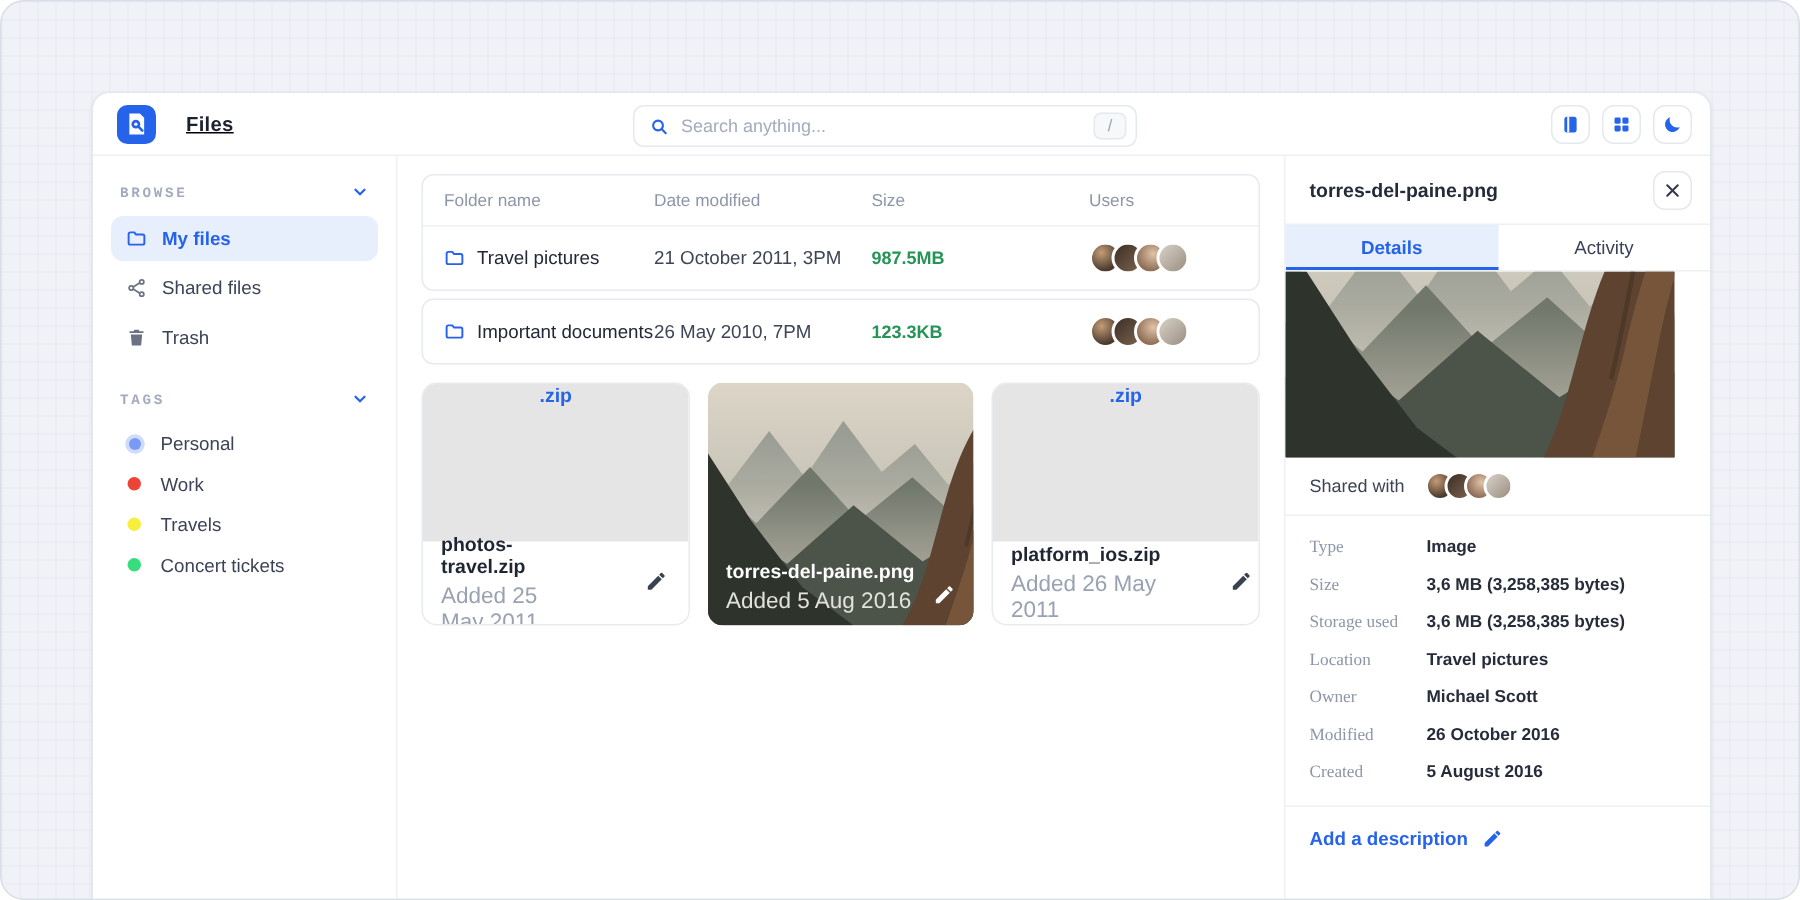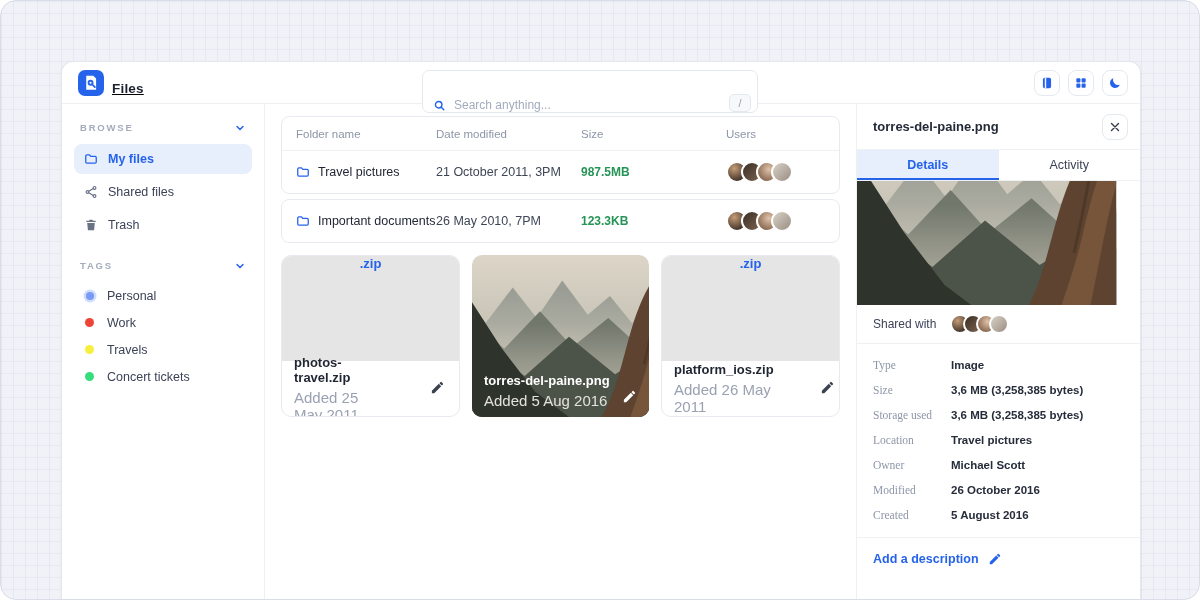--- a/index.html
+++ b/index.html
@@ -15,27 +15,27 @@
   }
   .app {
     position:absolute; left:60px; top:60px; width:1080px; height:540px;
     background:#fff; border:1px solid #e3e7ee; border-bottom:none;
     border-radius:12px 12px 0 0; overflow:hidden;
     box-shadow:0 1px 3px rgba(16,24,40,0.05);
     display:flex; flex-direction:column;
   }
   
   .topbar { height:42px; min-height:42px; border-bottom:1px solid #eef0f4; position:relative; display:flex; align-items:center; }
-  .brand { display:flex; align-items:flex-end; gap:8px; padding-left:16px;text-decoration:underline; }
+  .brand { display:flex; align-items:center; gap:20px; padding-left:16px;text-decoration:underline; }
   .logo { width:26px; height:26px; display:block; }
   .app-title { font-size:13.5px; font-weight:bold; color:#1c2130; letter-spacing:.2px; }
   .search {
-    position:absolute; left:360px; top:8px; width:336px; height:43px;
+    position:absolute; left:360px; top:8px; width:336px; height:28px;
     border:1px solid #e4e8ef; border-radius:7px; background:#fff;
-    display:flex; align-items:flex-end; gap:8px; padding:0 6px 0 10px;
+    display:flex; align-items:center; gap:8px; padding:0 6px 0 10px;
   }
   .search svg { width:13px; height:13px; flex:none; }
   .search input {
     flex:1; border:none; outline:none; font-size:12px; color:#3c4357;
     font-family:"Liberation Sans", sans-serif; background:transparent;
   }
   .search input::placeholder { color:#a3abbc; }
   .kbd {
     width:22px; height:18px; border:1px solid #e4e8ef; border-radius:5px; background:#f6f8fa;
     color:#9aa3b4; font-size:11px; display:flex; align-items:center; justify-content:center;
@@ -45,21 +45,21 @@
     width:26px; height:26px; border:1px solid #e4e8ef; border-radius:8px; background:#fff;
     display:flex; align-items:center; justify-content:center; cursor:pointer;
   }
   .icon-btn svg { width:14px; height:14px; }
   
   .body { flex:1; display:flex; min-height:0; }
   .sidebar { width:203px; min-width:203px; border-right:1px solid #eef0f4; padding:12px 12px; }
   .main { flex:1; min-width:0; padding:12px 16px; }
   .panel { width:284px; min-width:284px; border-left:1px solid #eef0f4; display:flex; flex-direction:column; }
   
-  .section-head { display:flex; justify-content:space-between; padding:6px 6px 10px 6px; }
+  .section-head { display:flex; align-items:center; justify-content:space-between; padding:6px 6px 10px 6px;font-family:Liberation Mono, monospace; }
   .section-label { font-size:9.5px; font-weight:bold; letter-spacing:1.8px; color:#a3abbc; }
   .chev { width:12px; height:12px; }
   .side-item {
     display:flex; align-items:center; gap:10px; height:30px; padding:0 10px;
     border-radius:8px; font-size:12.5px; color:#3c4357; cursor:pointer; margin-bottom:3px;
   }
   .side-item svg { width:14px; height:14px; flex:none; }
   .side-item.active { background:#e7eefc; color:#2563eb; font-weight:bold; }
   .tags-block { margin-top:14px; }
   .tag-item { display:flex; align-items:center; gap:13px; height:27px; padding:0 11px; font-size:12.5px; color:#3c4357; cursor:pointer; }

